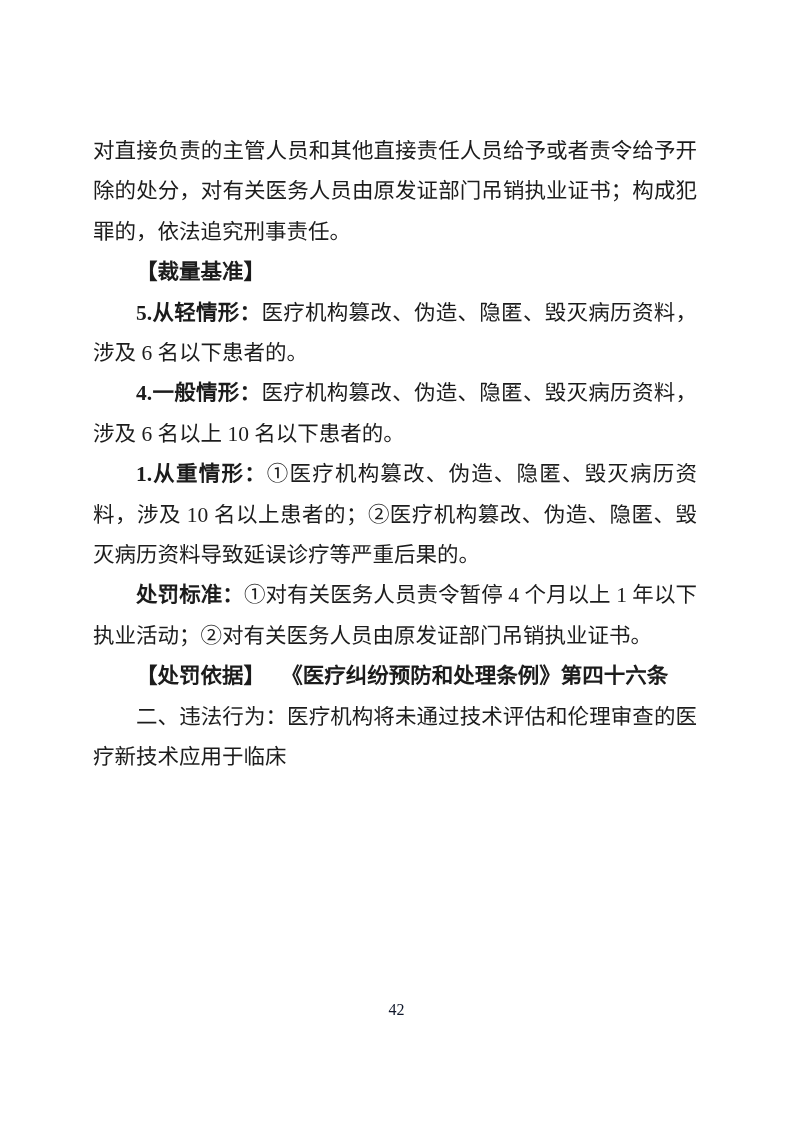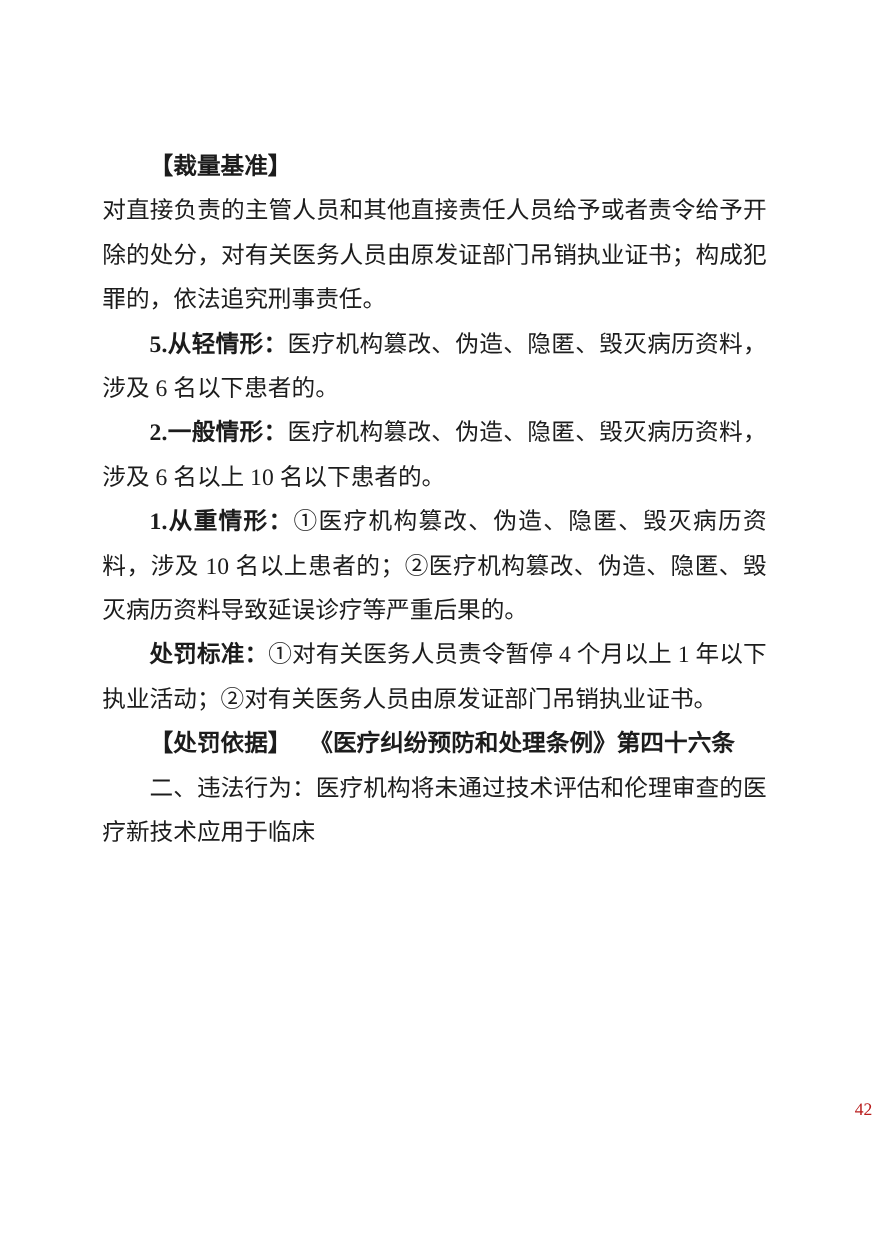--- a/index.html
+++ b/index.html
@@ -37,36 +37,36 @@
   .para.cont {
     text-align-last: justify;
   }
   .run { font-weight: normal; }
   .run.bold { font-weight: bold; }
   .page-footer {
     position: absolute;
     left: 0;
     top: 999px;
     width: 100%;
-    text-align: right;
+    text-align: center;
     font-size: 16px;
     line-height: 22px;
-    color: #b91c1c;
+    color: #0f172a;
   }
 </style>
 </head>
 <body>
 
 <div class="page">
   <main class="doc-body">
 
-  <p class="para indent"><span class="run bold">【裁量基准】</span></p>
-      <p class="para"><span class="run">对直接负责的主管人员和其他直接责任人员给予或者责令给予开除的处分，对有关医务人员由原发证部门吊销执业证书；构成犯罪的，依法追究刑事责任。</span></p>
+  <p class="para"><span class="run">对直接负责的主管人员和其他直接责任人员给予或者责令给予开除的处分，对有关医务人员由原发证部门吊销执业证书；构成犯罪的，依法追究刑事责任。</span></p>
+      <p class="para indent"><span class="run bold">【裁量基准】</span></p>
       <p class="para indent"><span class="run bold">5.从轻情形：</span><span class="run">医疗机构篡改、伪造、隐匿、毁灭病历资料，涉及 6 名以下患者的。</span></p>
-      <p class="para indent"><span class="run bold">2.一般情形：</span><span class="run">医疗机构篡改、伪造、隐匿、毁灭病历资料，涉及 6 名以上 10 名以下患者的。</span></p>
+      <p class="para indent"><span class="run bold">4.一般情形：</span><span class="run">医疗机构篡改、伪造、隐匿、毁灭病历资料，涉及 6 名以上 10 名以下患者的。</span></p>
       <p class="para indent"><span class="run bold">1.从重情形：</span><span class="run">①医疗机构篡改、伪造、隐匿、毁灭病历资料，涉及 10 名以上患者的；②医疗机构篡改、伪造、隐匿、毁灭病历资料导致延误诊疗等严重后果的。</span></p>
       <p class="para indent"><span class="run bold">处罚标准：</span><span class="run">①对有关医务人员责令暂停 4 个月以上 1 年以下执业活动；②对有关医务人员由原发证部门吊销执业证书。</span></p>
       <p class="para indent"><span class="run bold">【处罚依据】　 《医疗纠纷预防和处理条例》第四十六条</span></p>
       <p class="para indent"><span class="run">二、违法行为：医疗机构将未通过技术评估和伦理审查的医疗新技术应用于临床</span></p>
     </main>
   <footer class="page-footer">
     <span>42</span>
   </footer>
 </div>
 

